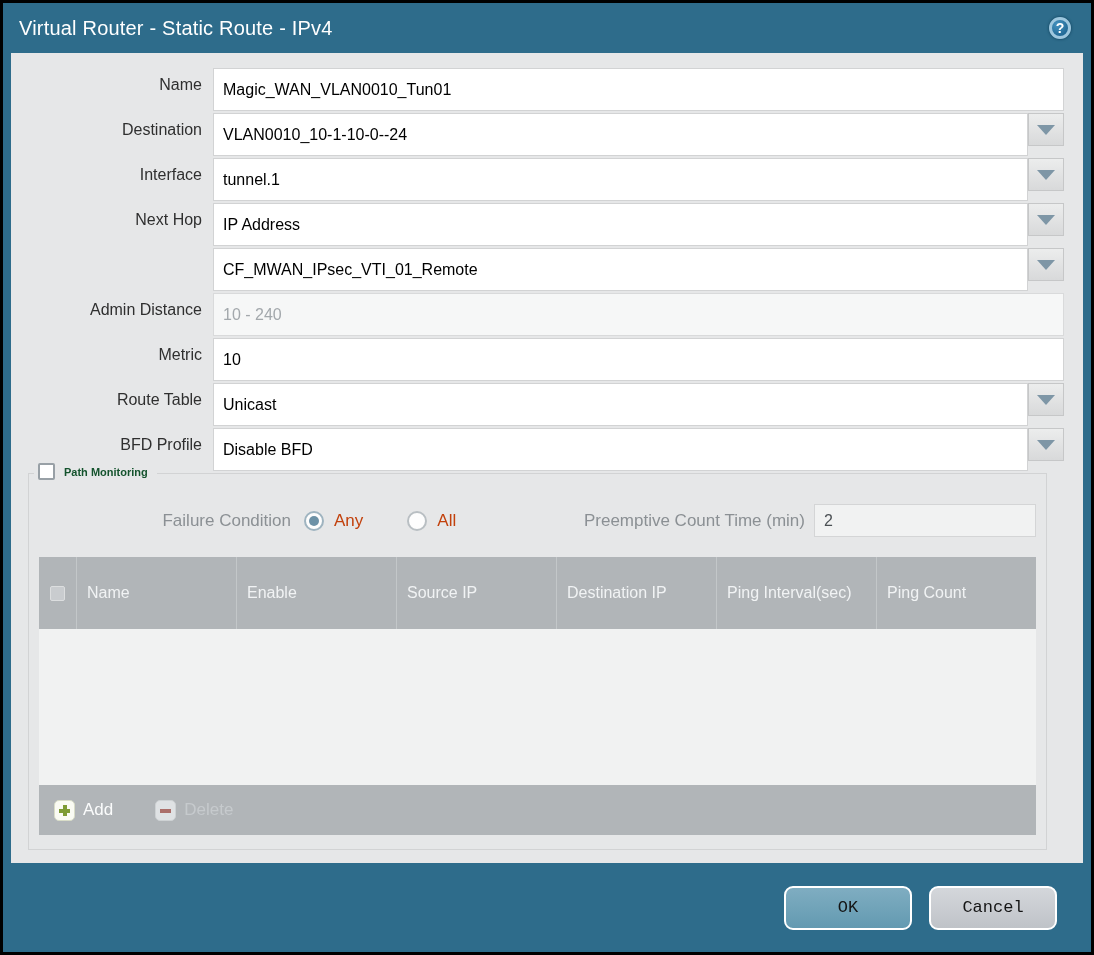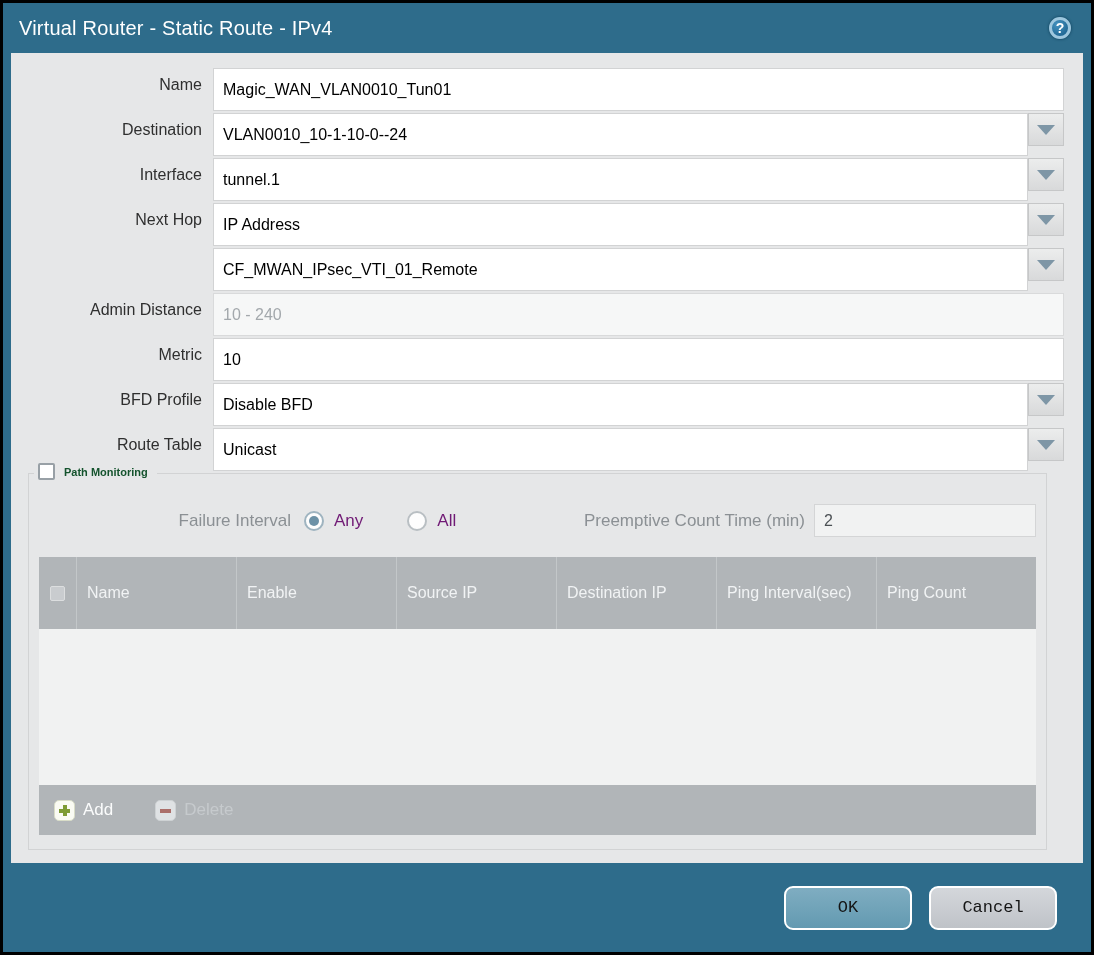--- a/index.html
+++ b/index.html
@@ -46,21 +46,21 @@
   .checkbox { width:17px; height:17px; background:#fff; border:2px solid #98a0a6;
               border-radius:2px; cursor:pointer; }
 
   .fc-row { display:flex; align-items:center; margin:6px 0 20px 0; font-size:17px; color:#8b9094; }
   .fc-label { width:252px; text-align:right; margin-right:13px; white-space:nowrap; }
   .radio { width:20px; height:20px; border-radius:50%; background:#fdfdfd;
            border:2px solid #b9bfc3; margin-right:10px; position:relative; cursor:pointer; flex:0 0 20px; }
   .radio.selected { border-color:#9fb4c0; }
   .radio.selected::after { content:''; position:absolute; left:3px; top:3px; right:3px; bottom:3px;
                            border-radius:50%; background:#6c91a6; }
-  .opt-label { color:#701a75; margin-right:44px; }
+  .opt-label { color:#c2410c; margin-right:44px; }
   .pht-label { margin-left:auto; white-space:nowrap; }
   .pht-input { width:222px; height:33px; background:#f1f2f2; border:1px solid #d4d5d6;
                color:#4b5054; font-size:16px; padding:0 9px; margin-left:9px; outline:none;
                font-family:"Liberation Sans","DejaVu Sans",sans-serif; }
 
   
   .tbl { margin-top:2px; }
   .tbl-head { display:flex; background:#b1b5b8; color:#f1f3f4; font-size:16px; min-height:72px; }
   .th { flex:1 1 0; display:flex; align-items:center; padding:4px 6px 4px 10px;
         border-left:1px solid #c3c7c9; line-height:1.3; }
@@ -161,47 +161,47 @@
       </div>
 
       <div class="row">
         <div class="row-label">Metric</div>
         <div class="field">
           <input type="text" value="10" style="">
         </div>
       </div>
 
       <div class="row">
+        <div class="row-label">Route Table</div>
+        <div class="field">
+          <input type="text" value="Unicast" style="">
+          <div class="dd-btn">
+            <div class="tri"></div>
+          </div>
+        </div>
+      </div>
+
+      <div class="row">
         <div class="row-label">BFD Profile</div>
         <div class="field">
           <input type="text" value="Disable BFD" style="">
-          <div class="dd-btn">
-            <div class="tri"></div>
-          </div>
-        </div>
-      </div>
-
-      <div class="row">
-        <div class="row-label">Route Table</div>
-        <div class="field">
-          <input type="text" value="Unicast" style="">
           <div class="dd-btn">
             <div class="tri"></div>
           </div>
         </div>
       </div>
 
       <div class="pm">
         <div class="pm-legend">
           <div class="checkbox"></div>
           <span class="pm-title">Path Monitoring</span>
         </div>
 
         <div class="fc-row">
-          <div class="fc-label">Failure Interval</div>
+          <div class="fc-label">Failure Condition</div>
           <div class="radio selected"></div>
           <span class="opt-label">Any</span>
           <div class="radio"></div>
           <span class="opt-label">All</span>
           <span class="pht-label">Preemptive Count Time (min)</span>
           <input type="text" class="pht-input" value="2" style="">
         </div>
 
         <div class="tbl">
           <div class="tbl-head">

